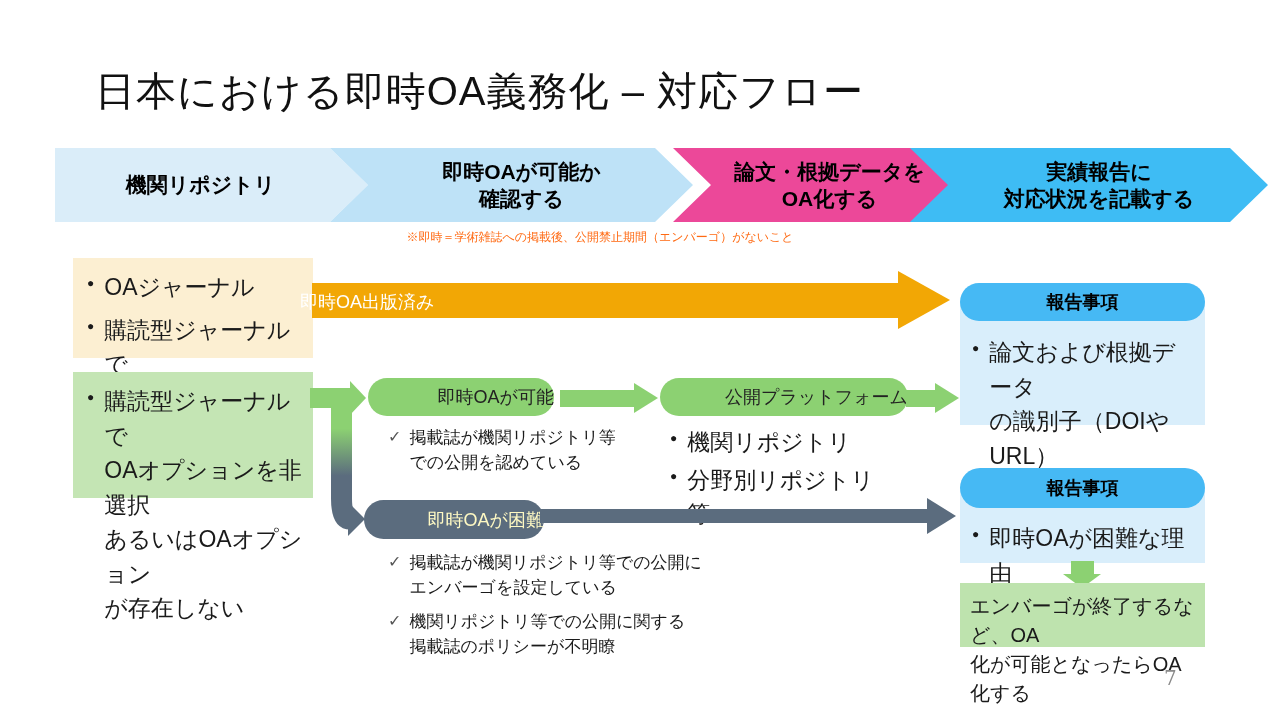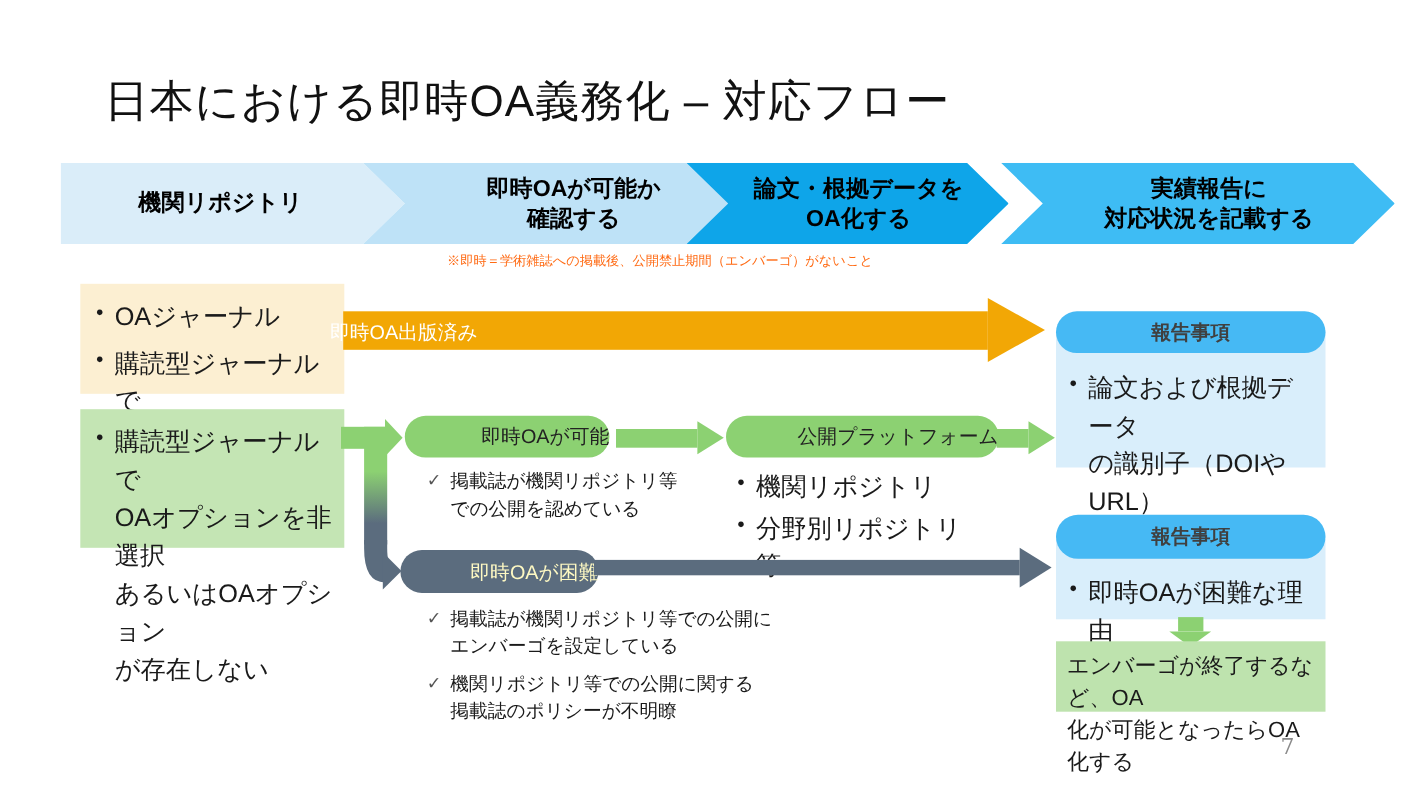--- a/index.html
+++ b/index.html
@@ -72,21 +72,21 @@
     border-left:29px solid #5B6C7E;
   }
 
   
   .report-box { width:245px; }
   .report-body { position:absolute; left:0; width:245px; background:#D9EEFB; }
   .report-pill {
     position:absolute; left:0; top:0; width:245px; height:38px; border-radius:19px;
     background:#46B9F4; display:flex; align-items:center; justify-content:center;
   }
-  .report-pill span { font-size:18px; font-weight:bold; color:#404040; }
+  .report-pill span { font-size:18px; font-weight:bold; color:#000000; }
 
   .followup-box {
     left:960px; top:583px; width:245px; height:64px; background:#BEE3AE;
     padding:9px 10px; font-size:20px; line-height:1.45;
   }
 
   .down-arrow-body { left:1071px; top:561px; width:23px; height:13px; background:#8CD172; }
   .down-arrow-head {
     left:1063px; top:574px; width:0; height:0;
     border-left:19.5px solid transparent; border-right:19.5px solid transparent;
@@ -105,21 +105,21 @@
 
   <div class="abs page-title">日本における即時OA義務化 – 対応フロー</div>
 
   <div class="abs chev" style="left:55px;width:313px;background:#DAEDF9;clip-path:polygon(0 0, calc(100% - 38px) 0, 100% 50%, calc(100% - 38px) 100%, 0 100%);">
     <span class="chev-label prewrap" style="padding-right:22px;">機関リポジトリ</span>
   </div>
   <div class="abs chev" style="left:330px;width:363px;background:#BEE2F7;clip-path:polygon(0 0, calc(100% - 38px) 0, 100% 50%, calc(100% - 38px) 100%, 0 100%, 38px 50%);">
     <span class="chev-label prewrap chev-notch">即時OAが可能か
 確認する</span>
   </div>
-  <div class="abs chev" style="left:624px;width:293px;background:#0ea5e9;clip-path:polygon(0 0, calc(100% - 38px) 0, 100% 50%, calc(100% - 38px) 100%, 0 100%, 38px 50%);">
+  <div class="abs chev" style="left:673px;width:293px;background:#ec4899;clip-path:polygon(0 0, calc(100% - 38px) 0, 100% 50%, calc(100% - 38px) 100%, 0 100%, 38px 50%);">
     <span class="chev-label prewrap chev-notch">論文・根拠データを
 OA化する</span>
   </div>
   <div class="abs chev" style="left:910px;width:358px;background:#3EBCF4;clip-path:polygon(0 0, calc(100% - 38px) 0, 100% 50%, calc(100% - 38px) 100%, 0 100%, 38px 50%);">
     <span class="chev-label prewrap chev-notch">実績報告に
 対応状況を記載する</span>
   </div>
 
   <div class="abs note-line">※即時＝学術雑誌への掲載後、公開禁止期間（エンバーゴ）がないこと</div>
 

